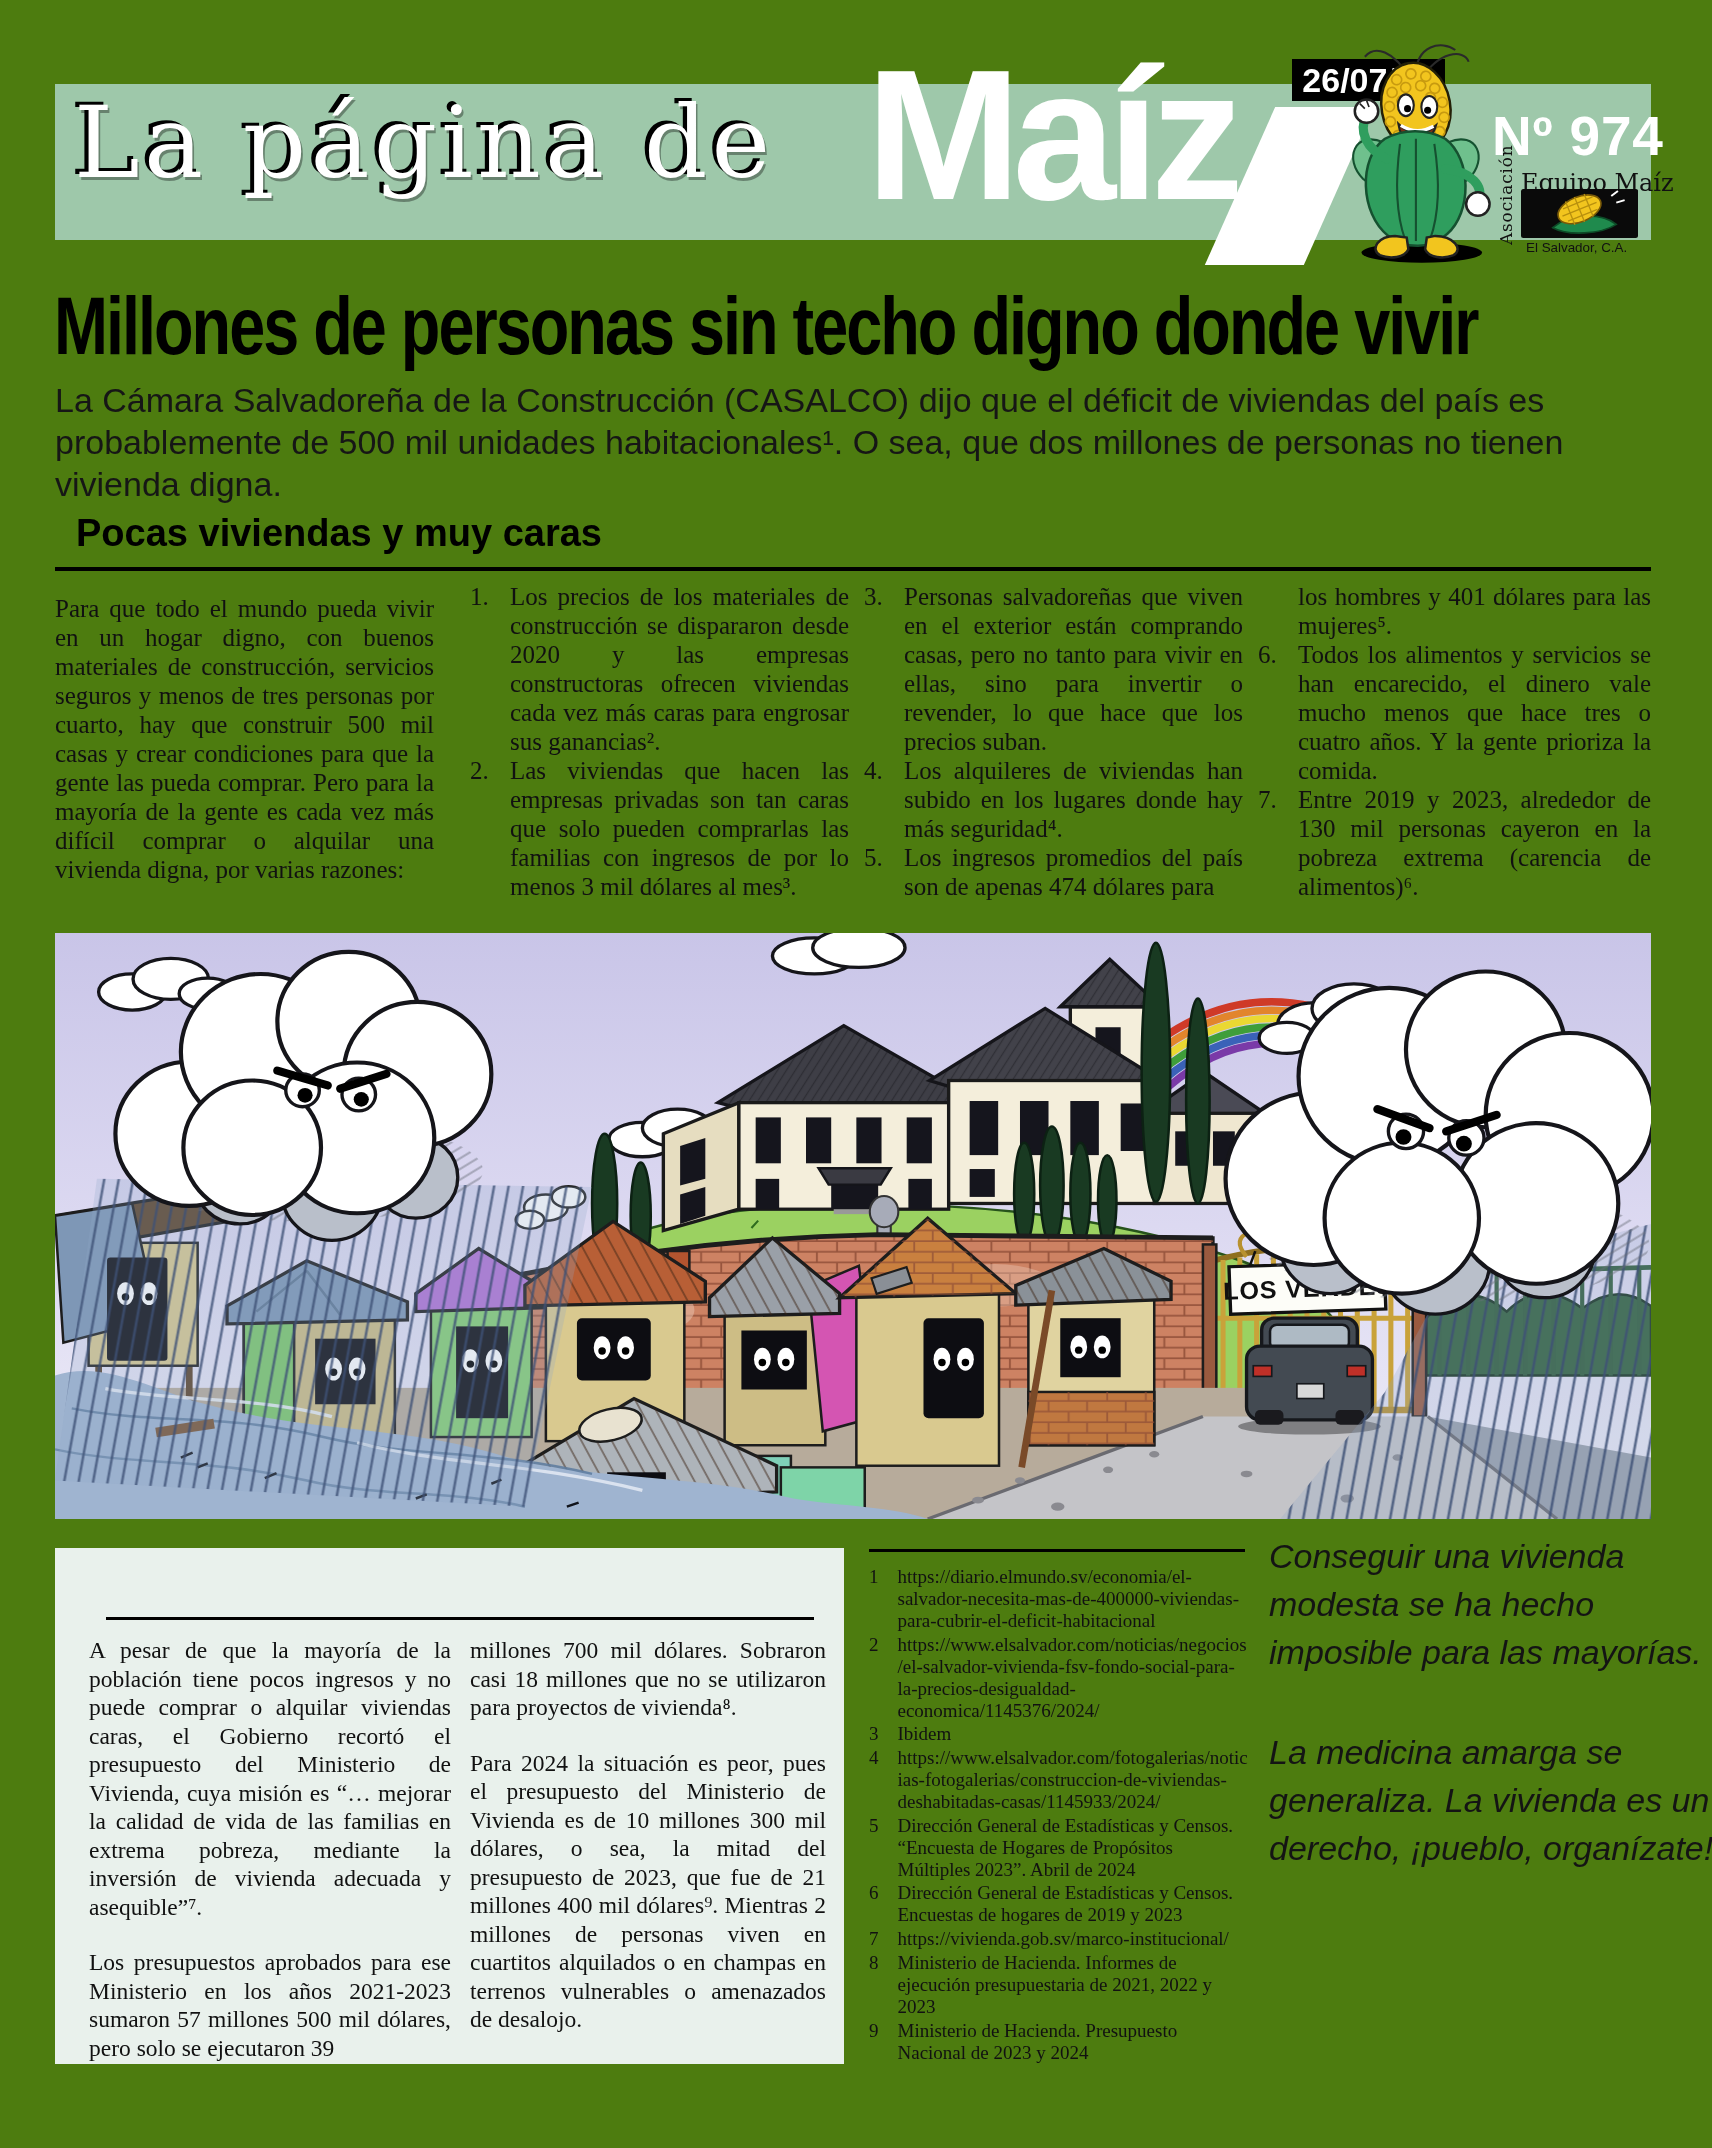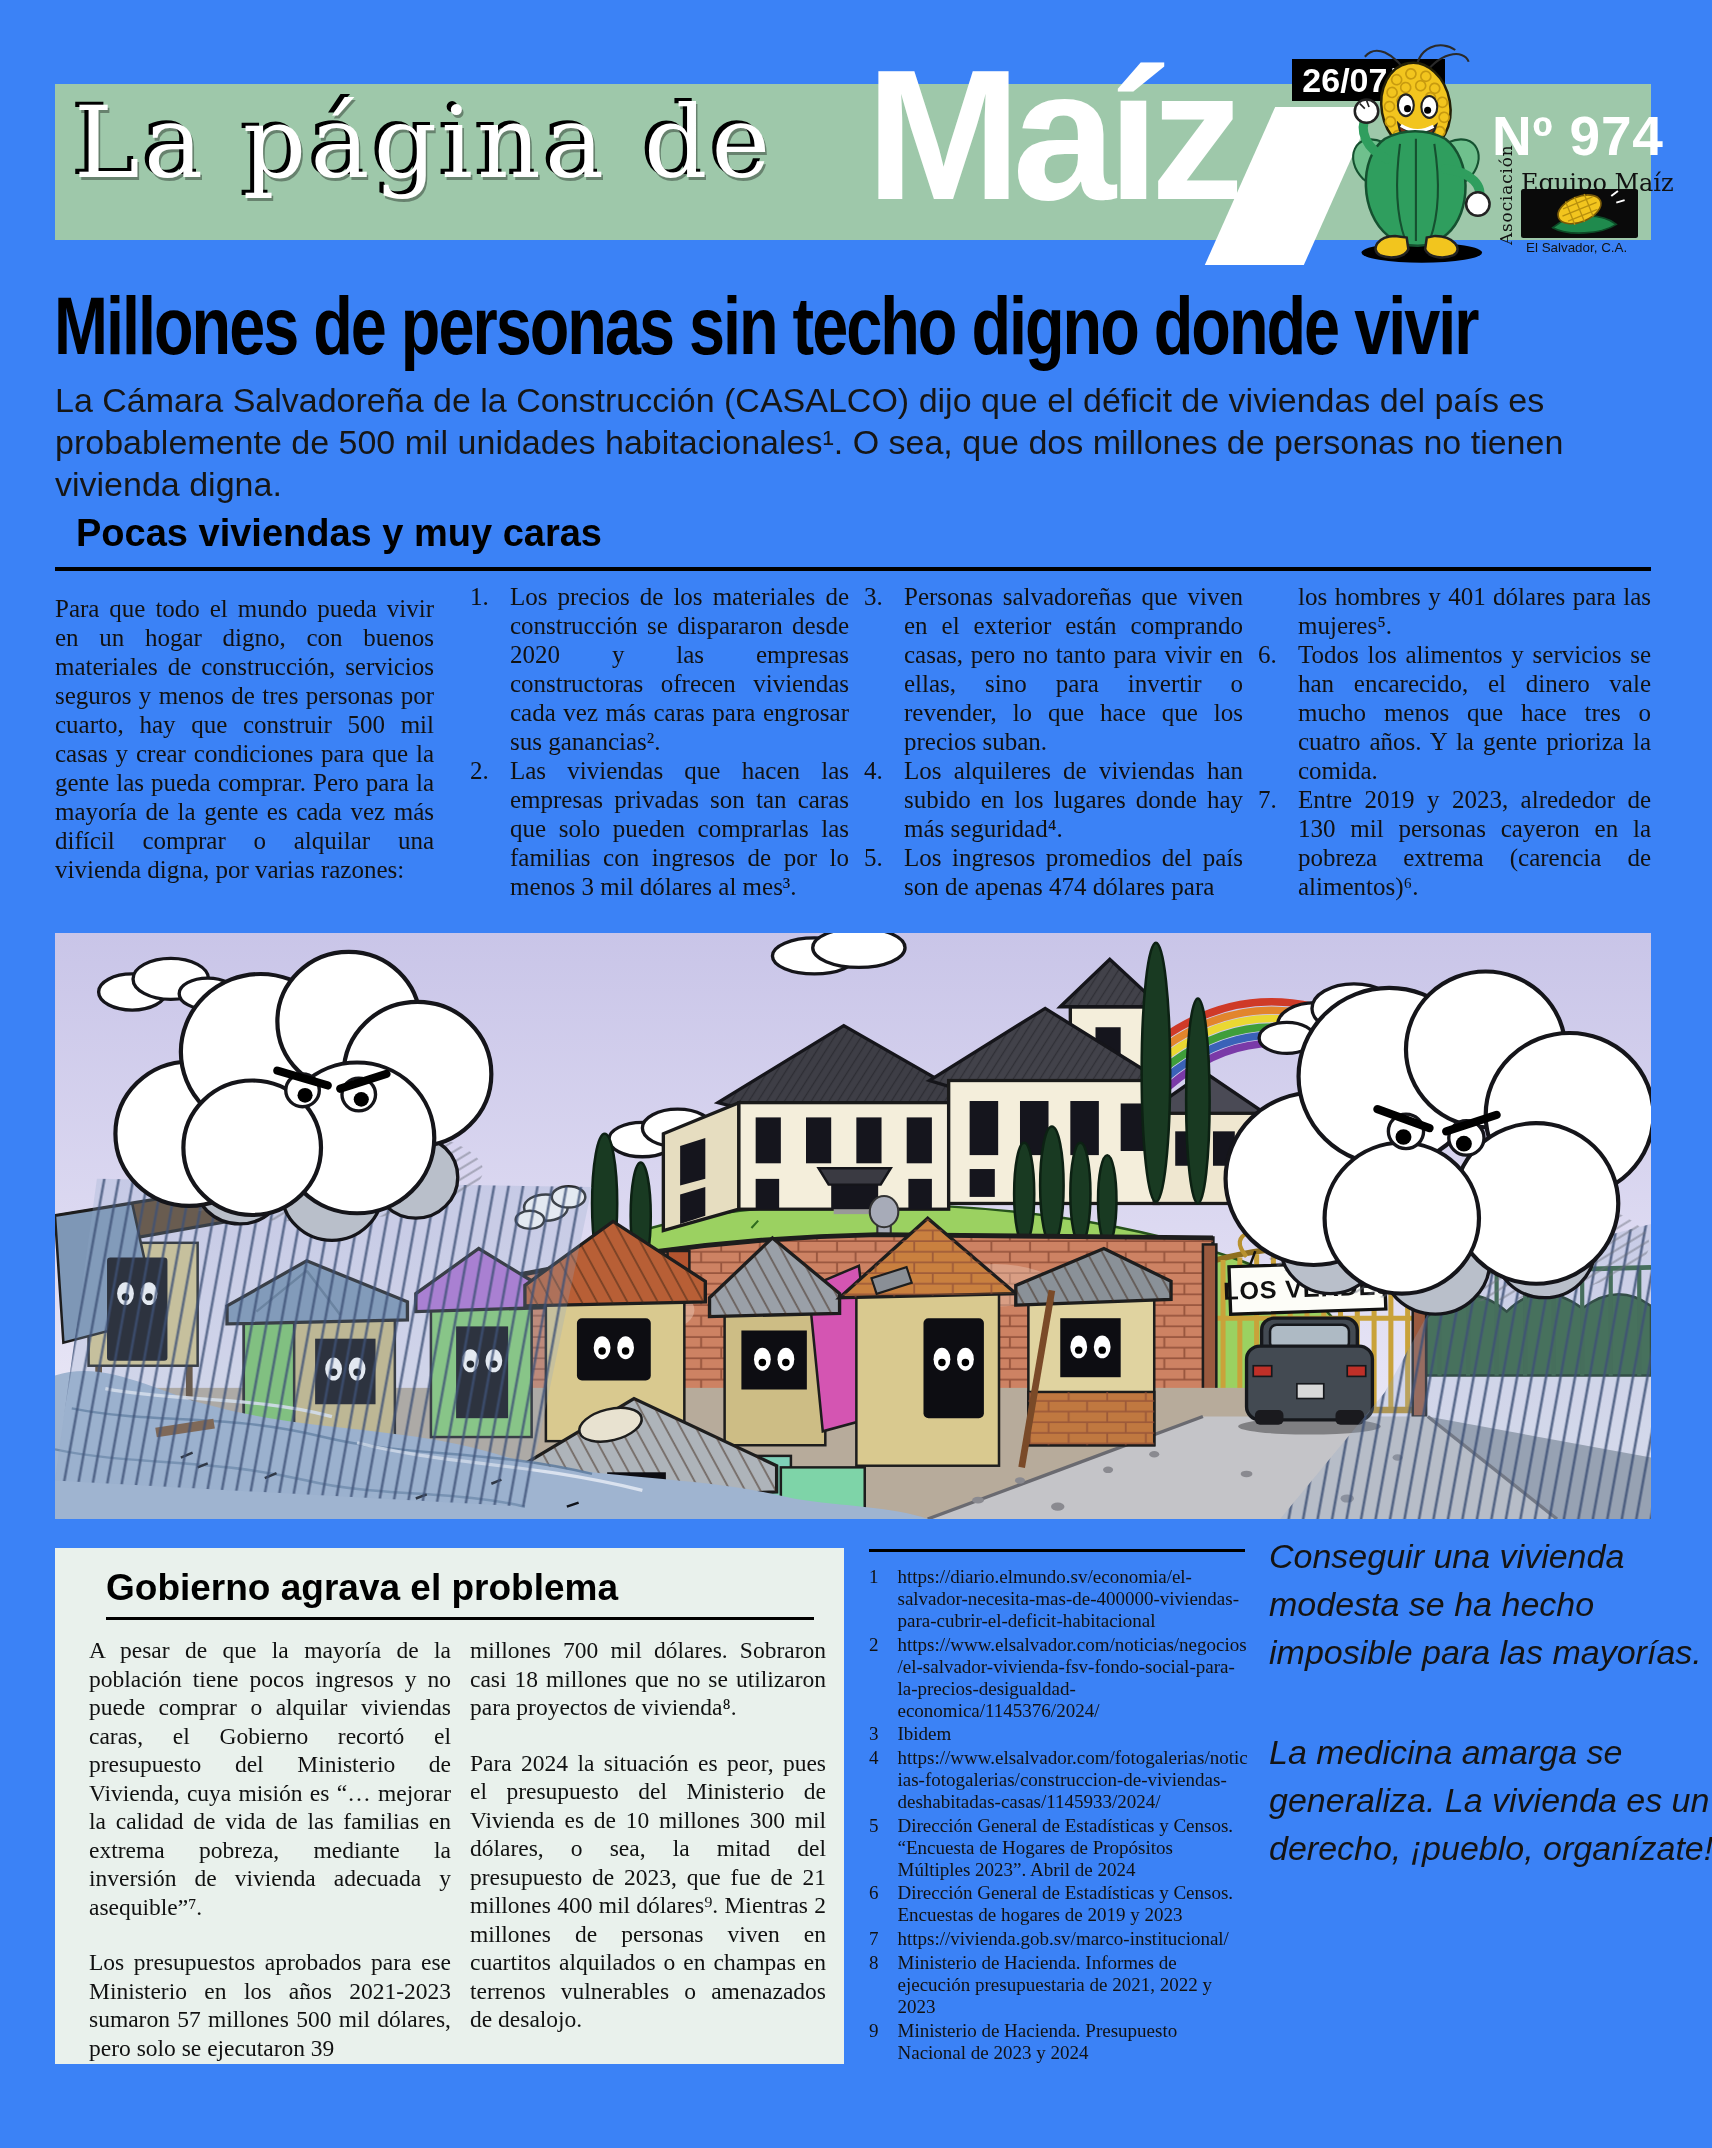--- a/index.html
+++ b/index.html
@@ -1,16 +1,16 @@
 <!DOCTYPE html>
 <html lang="es" style="font-size:13.4px"><head>
 <meta charset="utf-8">
 <style>
   html,body{margin:0;padding:0;background:#888;}
-  .page{position:relative;width:1713px;height:2148px;background:#3b82f6;overflow:hidden;
+  .page{position:relative;width:1713px;height:2148px;background:#4d7c0f;overflow:hidden;
         font-family:"Liberation Serif",serif;color:#111;}
 
   
   .band{position:absolute;left:55px;top:84px;width:1596px;height:156px;background:#9ec8aa;}
   .z-deco{position:absolute;left:1240px;top:107px;width:99px;height:158px;background:#fff;
           transform:skewX(-24deg);}
   .brand-script{position:absolute;left:74px;top:89px;margin:0;font-family:"DejaVu Serif",serif;
           font-weight:500;font-size:99px;line-height:1.1;color:#fff;letter-spacing:4.2px;
           text-shadow:-4.2px -3.4px 0 #000,1.7px 2.5px 0 rgba(0,0,0,.35);}
   .brand-bold{position:absolute;left:866px;top:42px;font-family:"Liberation Sans",sans-serif;
@@ -556,21 +556,20 @@
         <circle cx="1610" cy="242" r="21" fill="#fff" stroke="#15151a" stroke-width="4"></circle>
         <circle cx="1682" cy="250" r="21" fill="#fff" stroke="#15151a" stroke-width="4"></circle>
         <circle cx="1607" cy="249" r="9.5" fill="#000"></circle>
           <circle cx="1679" cy="257" r="9.5" fill="#000"></circle>
         <path d="M1576,215 L1638,238 M1718,222 L1658,242" stroke="#000" stroke-width="10" stroke-linecap="round"></path>
       </g>
     </g>
   </svg>
 
   <section class="greenbox"></section>
-  <h3 class="sec-title s2">Gobierno agrava el problema</h3>
   <div class="rule r2"></div>
 
   <div class="gcol ga">
     <p class="gp">A pesar de que la mayoría de la población tiene pocos ingresos y no puede comprar o alquilar viviendas caras, el Gobierno recortó el presupuesto del Ministerio de Vivienda, cuya misión es “… mejorar la calidad de vida de las familias en extrema pobreza, mediante la inversión de vivienda adecuada y asequible”⁷.</p>
     <p class="gp">Los presupuestos aprobados para ese Ministerio en los años 2021-2023 sumaron 57 millones 500 mil dólares, pero solo se ejecutaron 39</p>
   </div>
   <div class="gcol gb">
     <p class="gp">millones 700 mil dólares. Sobraron casi 18 millones que no se utilizaron para proyectos de vivienda⁸.</p>
     <p class="gp">Para 2024 la situación es peor, pues el presupuesto del Ministerio de Vivienda es de 10 millones 300 mil dólares, o sea, la mitad del presupuesto de 2023, que fue de 21 millones 400 mil dólares⁹. Mientras 2 millones de personas viven en cuartitos alquilados o en champas en terrenos vulnerables o amenazados de desalojo.</p>
   </div>

